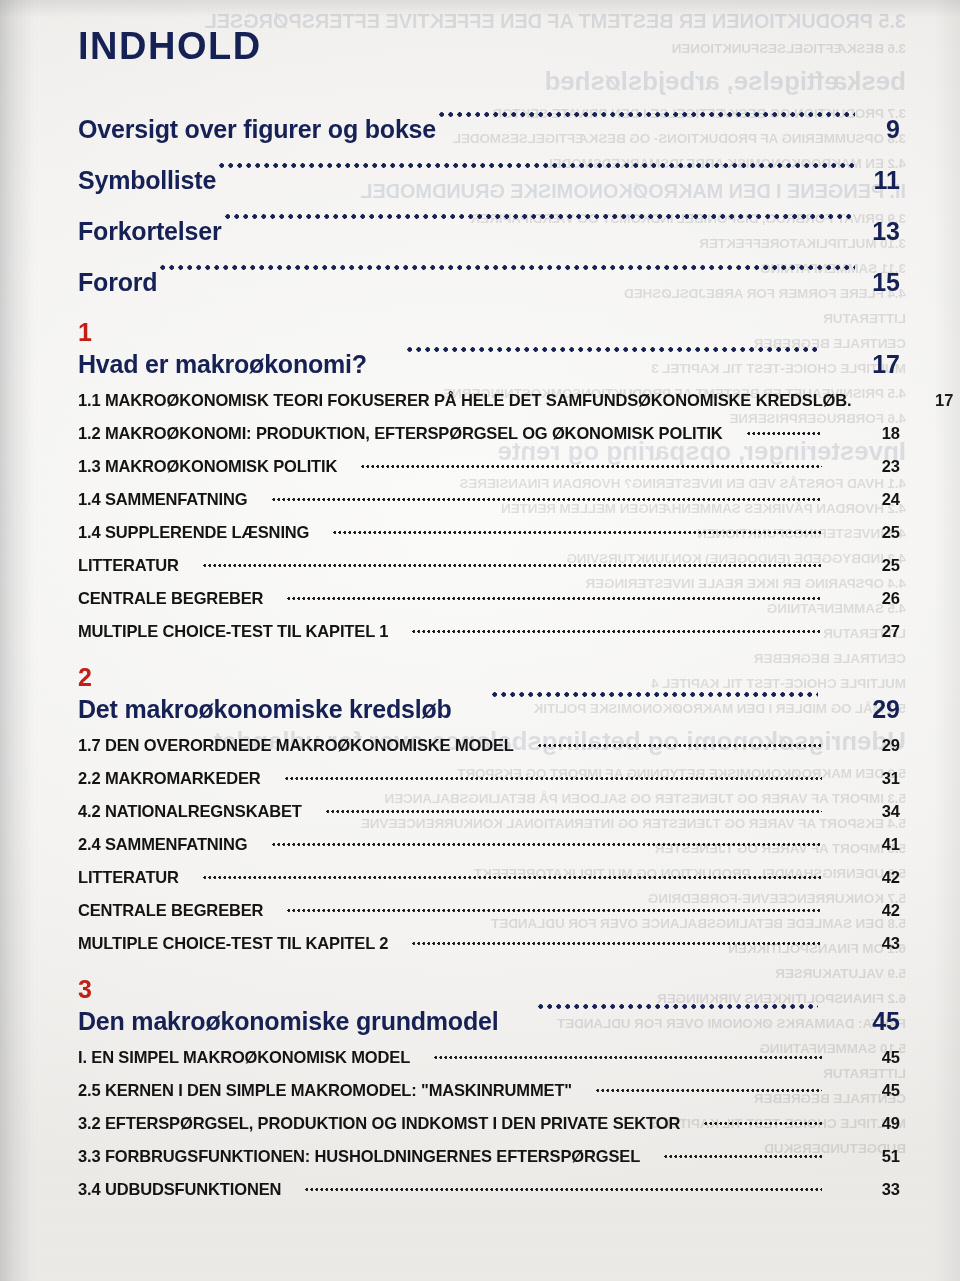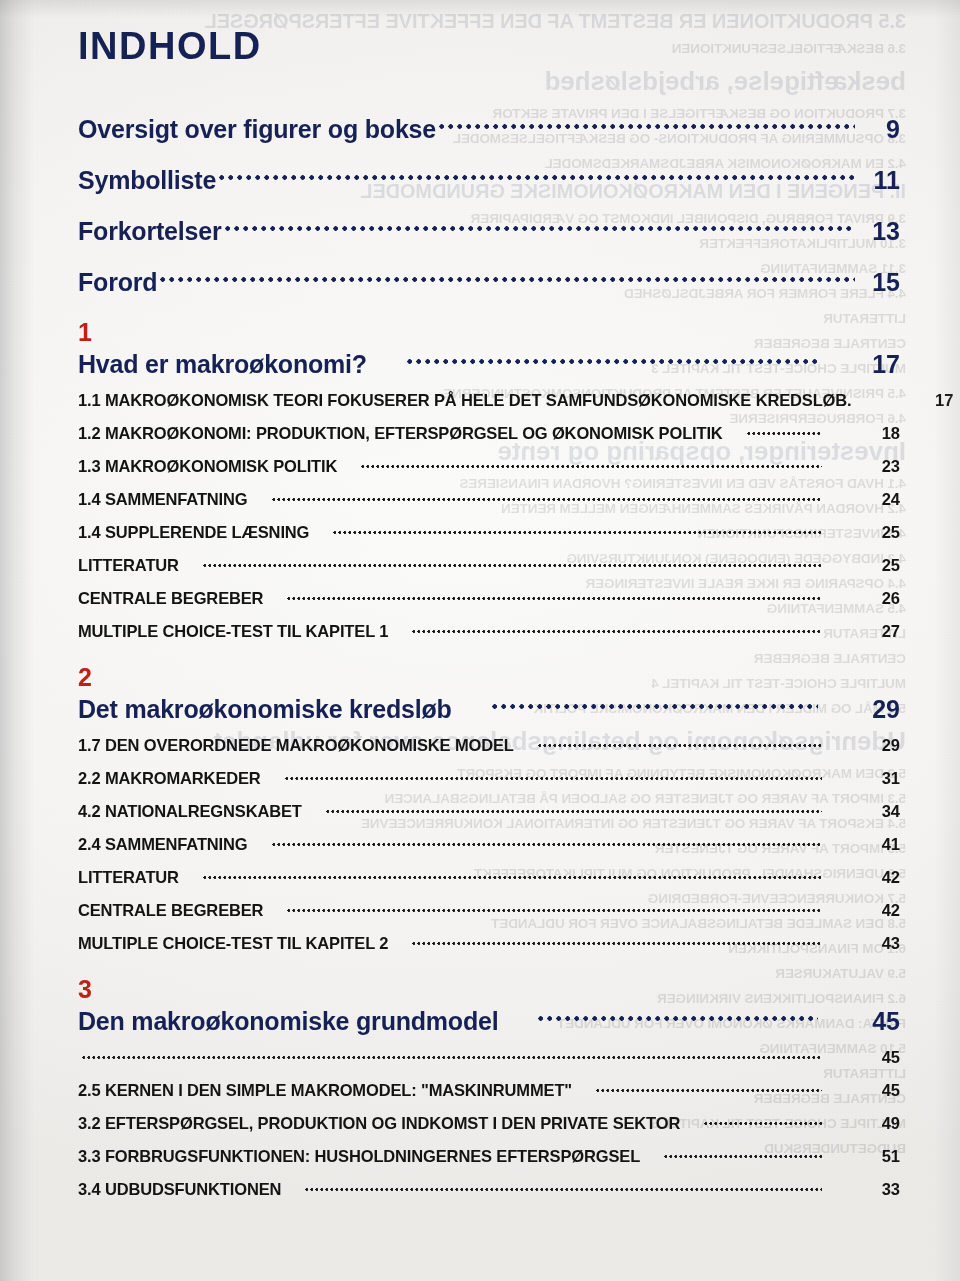--- a/index.html
+++ b/index.html
@@ -99,21 +99,21 @@
     font-weight: 700;
     color: #162155;
     letter-spacing: 1.5px;
   }
 
   .front-block { margin-top: 36px; }
 
   
   .row-major {
     display: flex;
-    align-items: center;
+    align-items: flex-start;
     color: #162155;
     font-weight: 700;
     font-size: 25px;
     line-height: 30px;
     margin-bottom: 21px;
     white-space: nowrap;
   }
   .row-major .label { flex: 0 0 auto; letter-spacing: -.2px; }
   .row-major .leader {
     flex: 1 1 auto;
@@ -350,20 +350,21 @@
           </div>
         </div>
         <div class="chapter">
           <div class="chapter-num">3</div>
           <div class="row-major">
             <span class="label">Den makroøkonomiske grundmodel</span>
             <span class="leader"></span>
             <span class="page">45</span>
           </div>
           <div class="row-sub">
+            <span class="label">I. EN SIMPEL MAKROØKONOMISK MODEL</span>
             <span class="leader"></span>
             <span class="page">45</span>
           </div>
           <div class="row-sub">
             <span class="label">2.5 KERNEN I DEN SIMPLE MAKROMODEL: "MASKINRUMMET"</span>
             <span class="leader"></span>
             <span class="page">45</span>
           </div>
           <div class="row-sub">
             <span class="label">3.2 EFTERSPØRGSEL, PRODUKTION OG INDKOMST I DEN PRIVATE SEKTOR</span>

